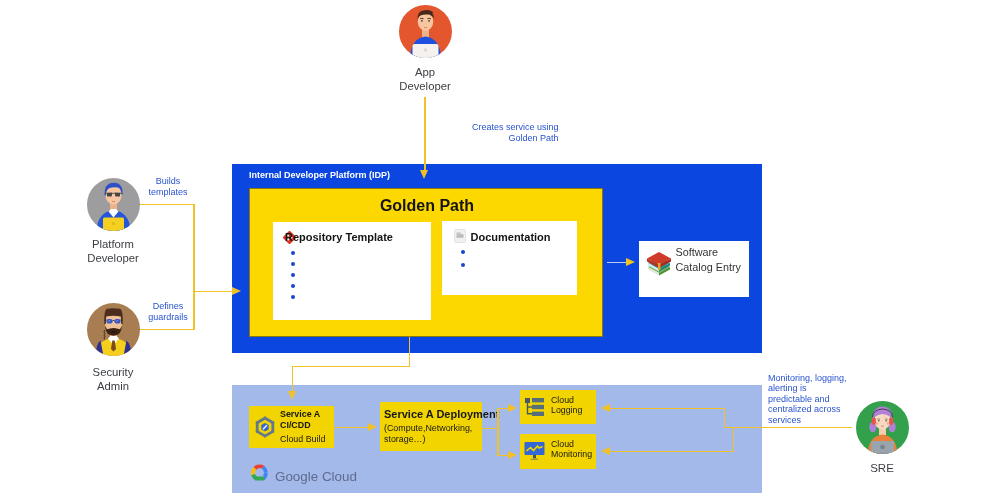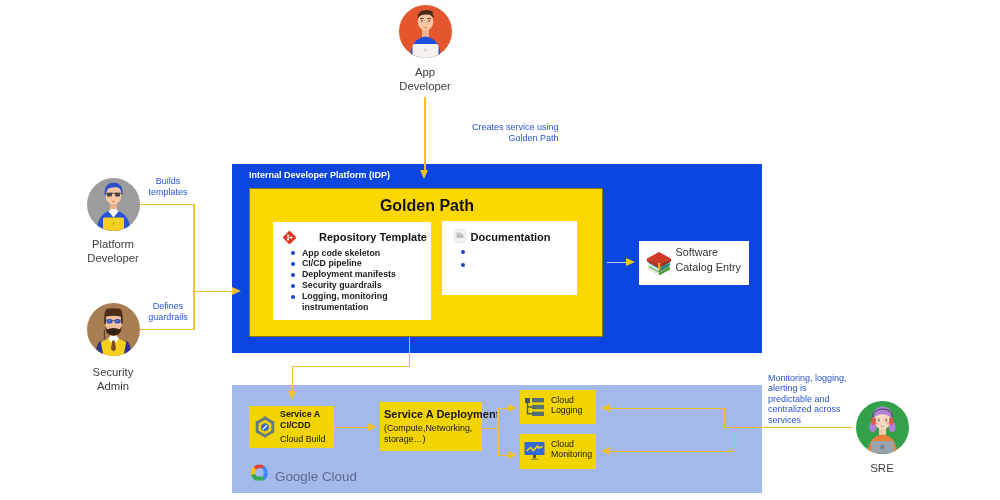--- a/index.html
+++ b/index.html
@@ -49,24 +49,21 @@
 </div>
 
 <div class="wbox" style="left:273px;top:222px;width:158px;height:98px;">
   <svg class="abs" style="left:10px;top:9px;" width="13" height="13" viewBox="0 0 13 13">
     <rect x="1.5" y="1.5" width="10" height="10" rx="1.5" transform="rotate(45 6.5 6.5)" fill="#e03423"></rect>
     <circle cx="5" cy="4.6" r="1.1" fill="#fff"></circle>
       <circle cx="5" cy="8.6" r="1.1" fill="#fff"></circle>
       <circle cx="8.4" cy="6.6" r="1.1" fill="#fff"></circle>
     <path d="M5 5.5 L5 8 M5 6.8 Q6.8 6.6 8.4 6.6" stroke="#fff" stroke-width="0.9" fill="none"></path>
   </svg>
-  <div class="abs" style="left:46px;top:9px;font-weight:bold;font-size:11px;color:#141414;text-align:center;">Repository Template</div>
-  <div class="abs" style="left:29px;top:25.5px;font-weight:bold;font-size:8.8px;line-height:10.9px;color:#1c1c1c;">
-    App code skeleton<br>CI/CD pipeline<br>Deployment manifests<br>Security guardrails<br>Logging, monitoring<br>instrumentation
-  </div>
+  <div class="abs" style="left:12px;top:9px;font-weight:bold;font-size:11px;color:#141414;text-align:center;">Repository Template</div>
   <div class="bullet" style="left:18px;top:29px;"></div>
   <div class="bullet" style="left:18px;top:40px;"></div>
   <div class="bullet" style="left:18px;top:51px;"></div>
   <div class="bullet" style="left:18px;top:62px;"></div>
   <div class="bullet" style="left:18px;top:73px;"></div>
 </div>
 
 <div class="wbox" style="left:442px;top:221px;width:135px;height:74px;">
   <svg class="abs" style="left:12px;top:8px;" width="12" height="14" viewBox="0 0 12 14">
     <rect x="0.5" y="0.5" width="11" height="13" rx="1" fill="#f1f1f1" stroke="#d6d6d6" stroke-width="0.6"></rect>
@@ -75,21 +72,21 @@
     <rect x="2.5" y="3.6" width="4.5" height="1.1" fill="#b5b5b5"></rect>
   </svg>
   <div class="abs" style="left:28.5px;top:10px;font-weight:bold;font-size:11px;color:#141414;">Documentation</div>
   <div class="bullet" style="left:19px;top:29px;"></div>
   <div class="bullet" style="left:19px;top:41.5px;"></div>
 </div>
 
 <div class="abs" style="left:607px;top:261.5px;width:19px;height:1.8px;background:#b9cdf4;"></div>
 <div class="arrow-r" style="left:626px;top:257.5px;border-left-color:#f5c518;"></div>
 
-<div class="wbox" style="left:639px;top:241px;width:110px;height:44px;">
+<div class="wbox" style="left:639px;top:241px;width:110px;height:56px;">
   <svg class="abs" style="left:6px;top:8px;" width="28" height="28" viewBox="0 0 28 28">
 
     <polygon points="3,18 14,12 25,18 14,24" fill="#6fae4e"></polygon>
     <polygon points="3,18 14,24 14,26.5 3,20.5" fill="#dfe9d8"></polygon>
     <polygon points="25,18 14,24 14,26.5 25,20.5" fill="#4e8f3a"></polygon>
 
     <polygon points="3,14 14,8 25,14 14,20" fill="#2ba3a8"></polygon>
     <polygon points="3,14 14,20 14,22.5 3,16.5" fill="#d8ecee"></polygon>
     <polygon points="25,14 14,20 14,22.5 25,16.5" fill="#1f8186"></polygon>
 

